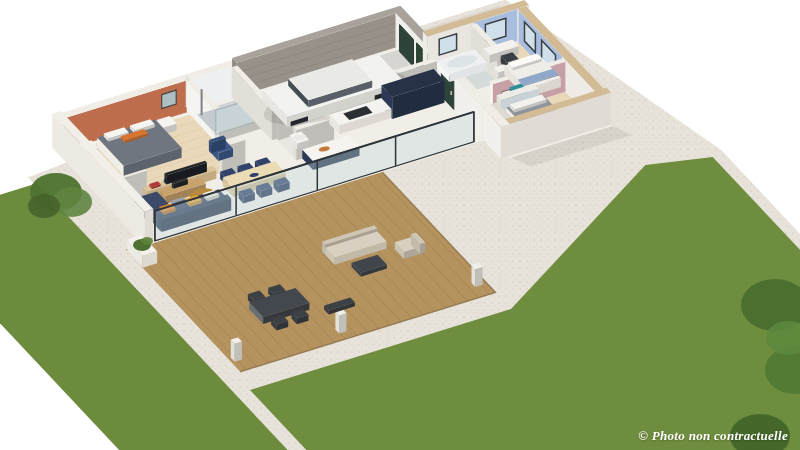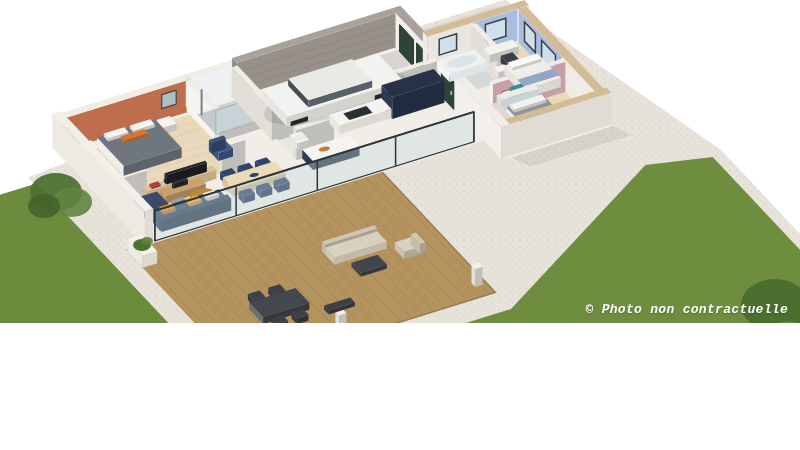--- a/index.html
+++ b/index.html
@@ -1,17 +1,17 @@
 <!DOCTYPE html>
 <html><head>
 <meta charset="utf-8">
 <style>
   html,body{margin:0;padding:0;background:#ffffff;}
-  #stage{position:relative;width:800px;height:323px;background:#ffffff;overflow:hidden;
-         font-family:Liberation Mono, monospace;}
+  #stage{position:relative;width:800px;height:450px;background:#ffffff;overflow:hidden;
+         font-family:Liberation Serif, serif;}
   #scene-svg{position:absolute;left:0;top:0;}
   .watermark{position:absolute;right:12px;bottom:6px;color:#ffffff;font-size:13px;
              font-style:italic;font-weight:bold;letter-spacing:0.3px;
              text-shadow:0 1px 2px rgba(0,0,0,0.25);}
 </style>
 </head>
 <body>
 
 <div id="stage">
   <svg id="scene-svg" width="800" height="450" viewBox="0 0 800 450">

